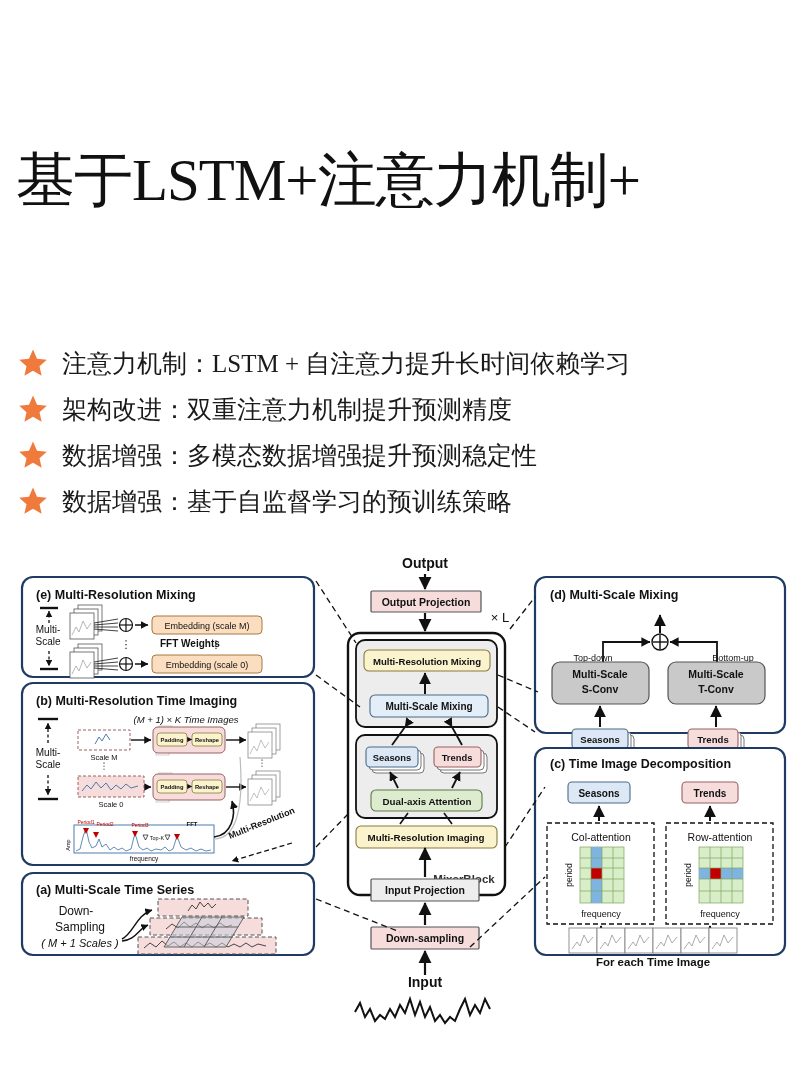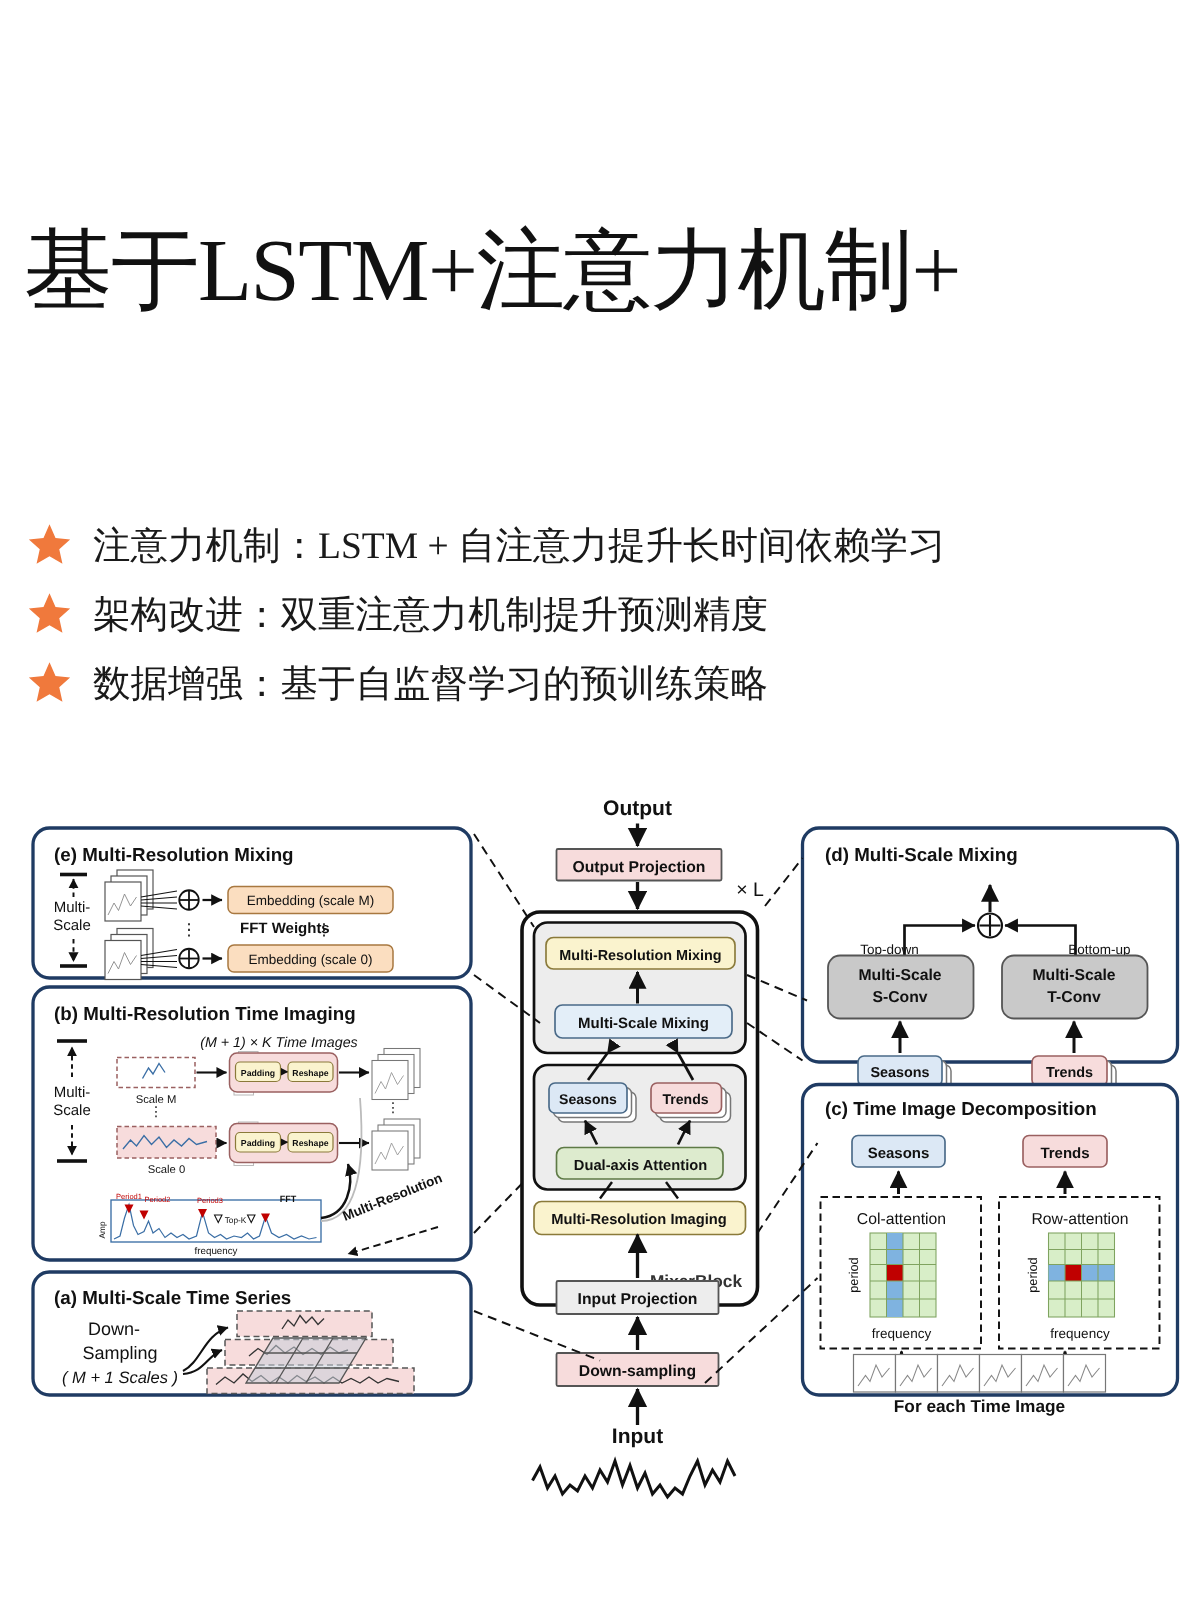--- a/index.html
+++ b/index.html
@@ -20,21 +20,21 @@
   .bullet-row{display:flex;align-items:center;height:46px;}
   .star{
     width:30px;height:30px;flex:0 0 30px;margin-right:14px;
     display:block;
   }
   .bullet-text{
     font-family:"Liberation Serif", serif;
     font-size:25px;color:#1a1a1a;white-space:nowrap;
   }
   
-  #figure{position:absolute;left:0px;top:522px;width:800px;height:500px;}
+  #figure{position:absolute;left:0px;top:547px;width:800px;height:500px;}
   #figure svg{display:block;}
 </style>
 </head>
 <body>
 
 <div id="title-block" style="top:145px;">
   <div class="title-line">基于LSTM+注意力机制+</div>
 </div>
 
 <div id="bullets">
@@ -42,20 +42,26 @@
     <svg class="star" viewBox="0 0 24 24">
         <polygon points="12,1.2 15.2,8.5 23,9.3 17.2,14.5 18.9,22.2 12,18.2 5.1,22.2 6.8,14.5 1,9.3 8.8,8.5" fill="#F0793C"></polygon>
       </svg>
     <span class="bullet-text"><span>注意力机制：</span><span>LSTM + 自注意力提升长时间依赖学习</span></span>
   </div>
   <div class="bullet-row">
     <svg class="star" viewBox="0 0 24 24">
         <polygon points="12,1.2 15.2,8.5 23,9.3 17.2,14.5 18.9,22.2 12,18.2 5.1,22.2 6.8,14.5 1,9.3 8.8,8.5" fill="#F0793C"></polygon>
       </svg>
     <span class="bullet-text"><span>架构改进：</span><span>双重注意力机制提升预测精度</span></span>
+  </div>
+  <div class="bullet-row">
+    <svg class="star" viewBox="0 0 24 24">
+        <polygon points="12,1.2 15.2,8.5 23,9.3 17.2,14.5 18.9,22.2 12,18.2 5.1,22.2 6.8,14.5 1,9.3 8.8,8.5" fill="#F0793C"></polygon>
+      </svg>
+    <span class="bullet-text"><span>数据增强：</span><span>多模态数据增强提升预测稳定性</span></span>
   </div>
   <div class="bullet-row">
     <svg class="star" viewBox="0 0 24 24">
         <polygon points="12,1.2 15.2,8.5 23,9.3 17.2,14.5 18.9,22.2 12,18.2 5.1,22.2 6.8,14.5 1,9.3 8.8,8.5" fill="#F0793C"></polygon>
       </svg>
     <span class="bullet-text"><span>数据增强：</span><span>基于自监督学习的预训练策略</span></span>
   </div>
 </div>
 
 <div id="figure">

